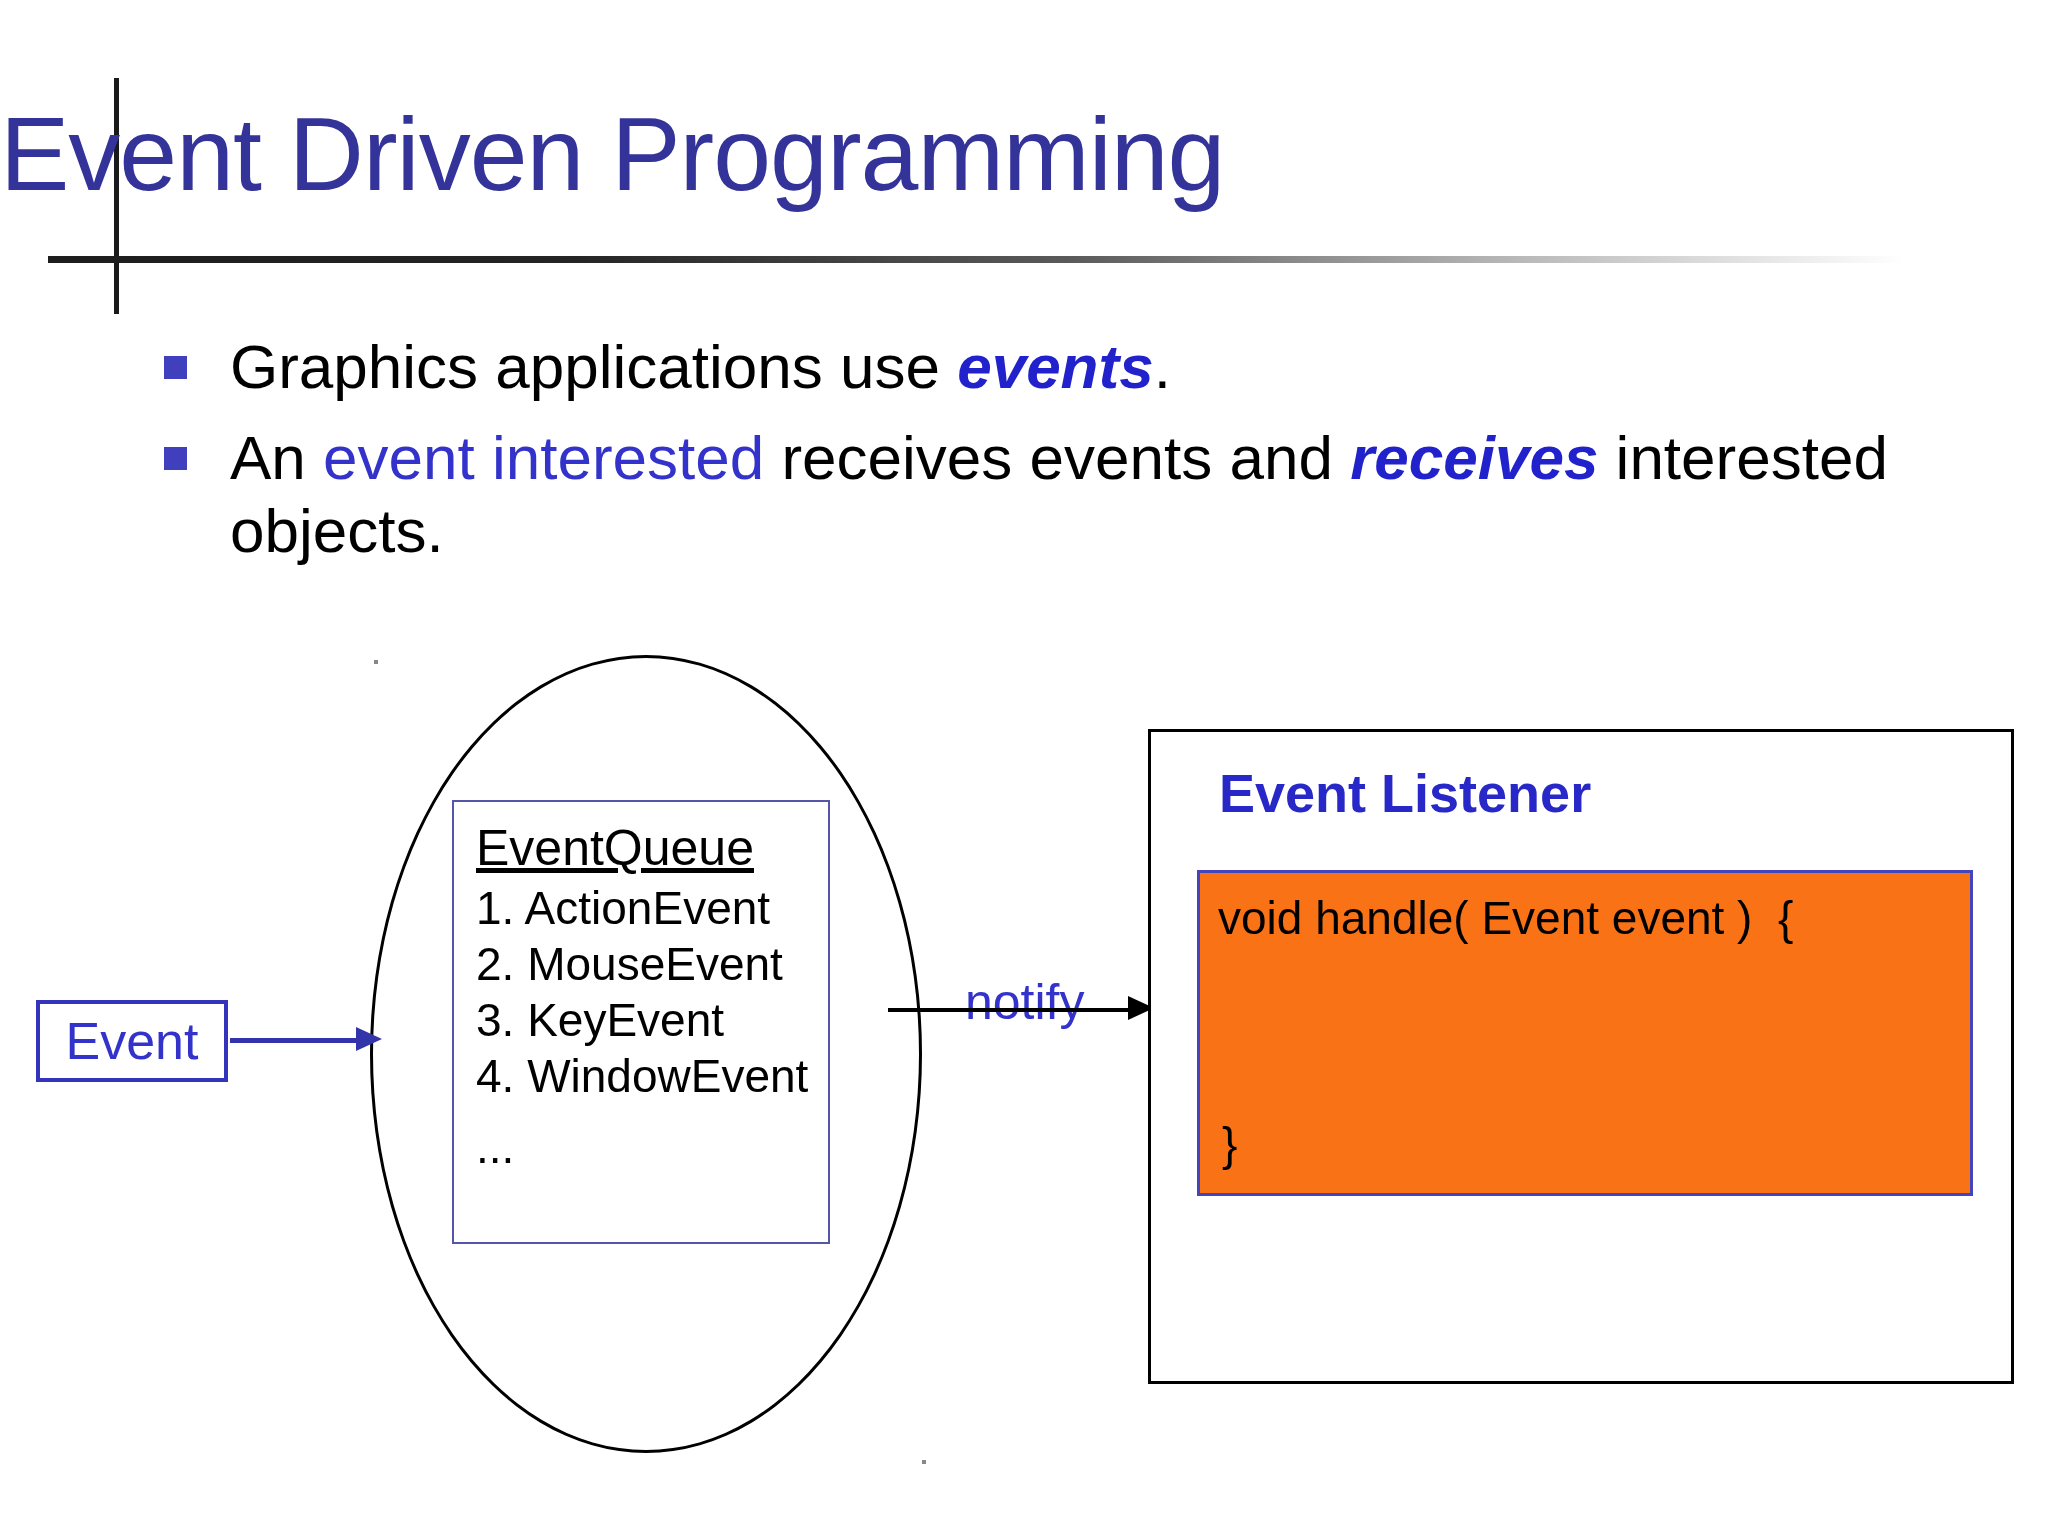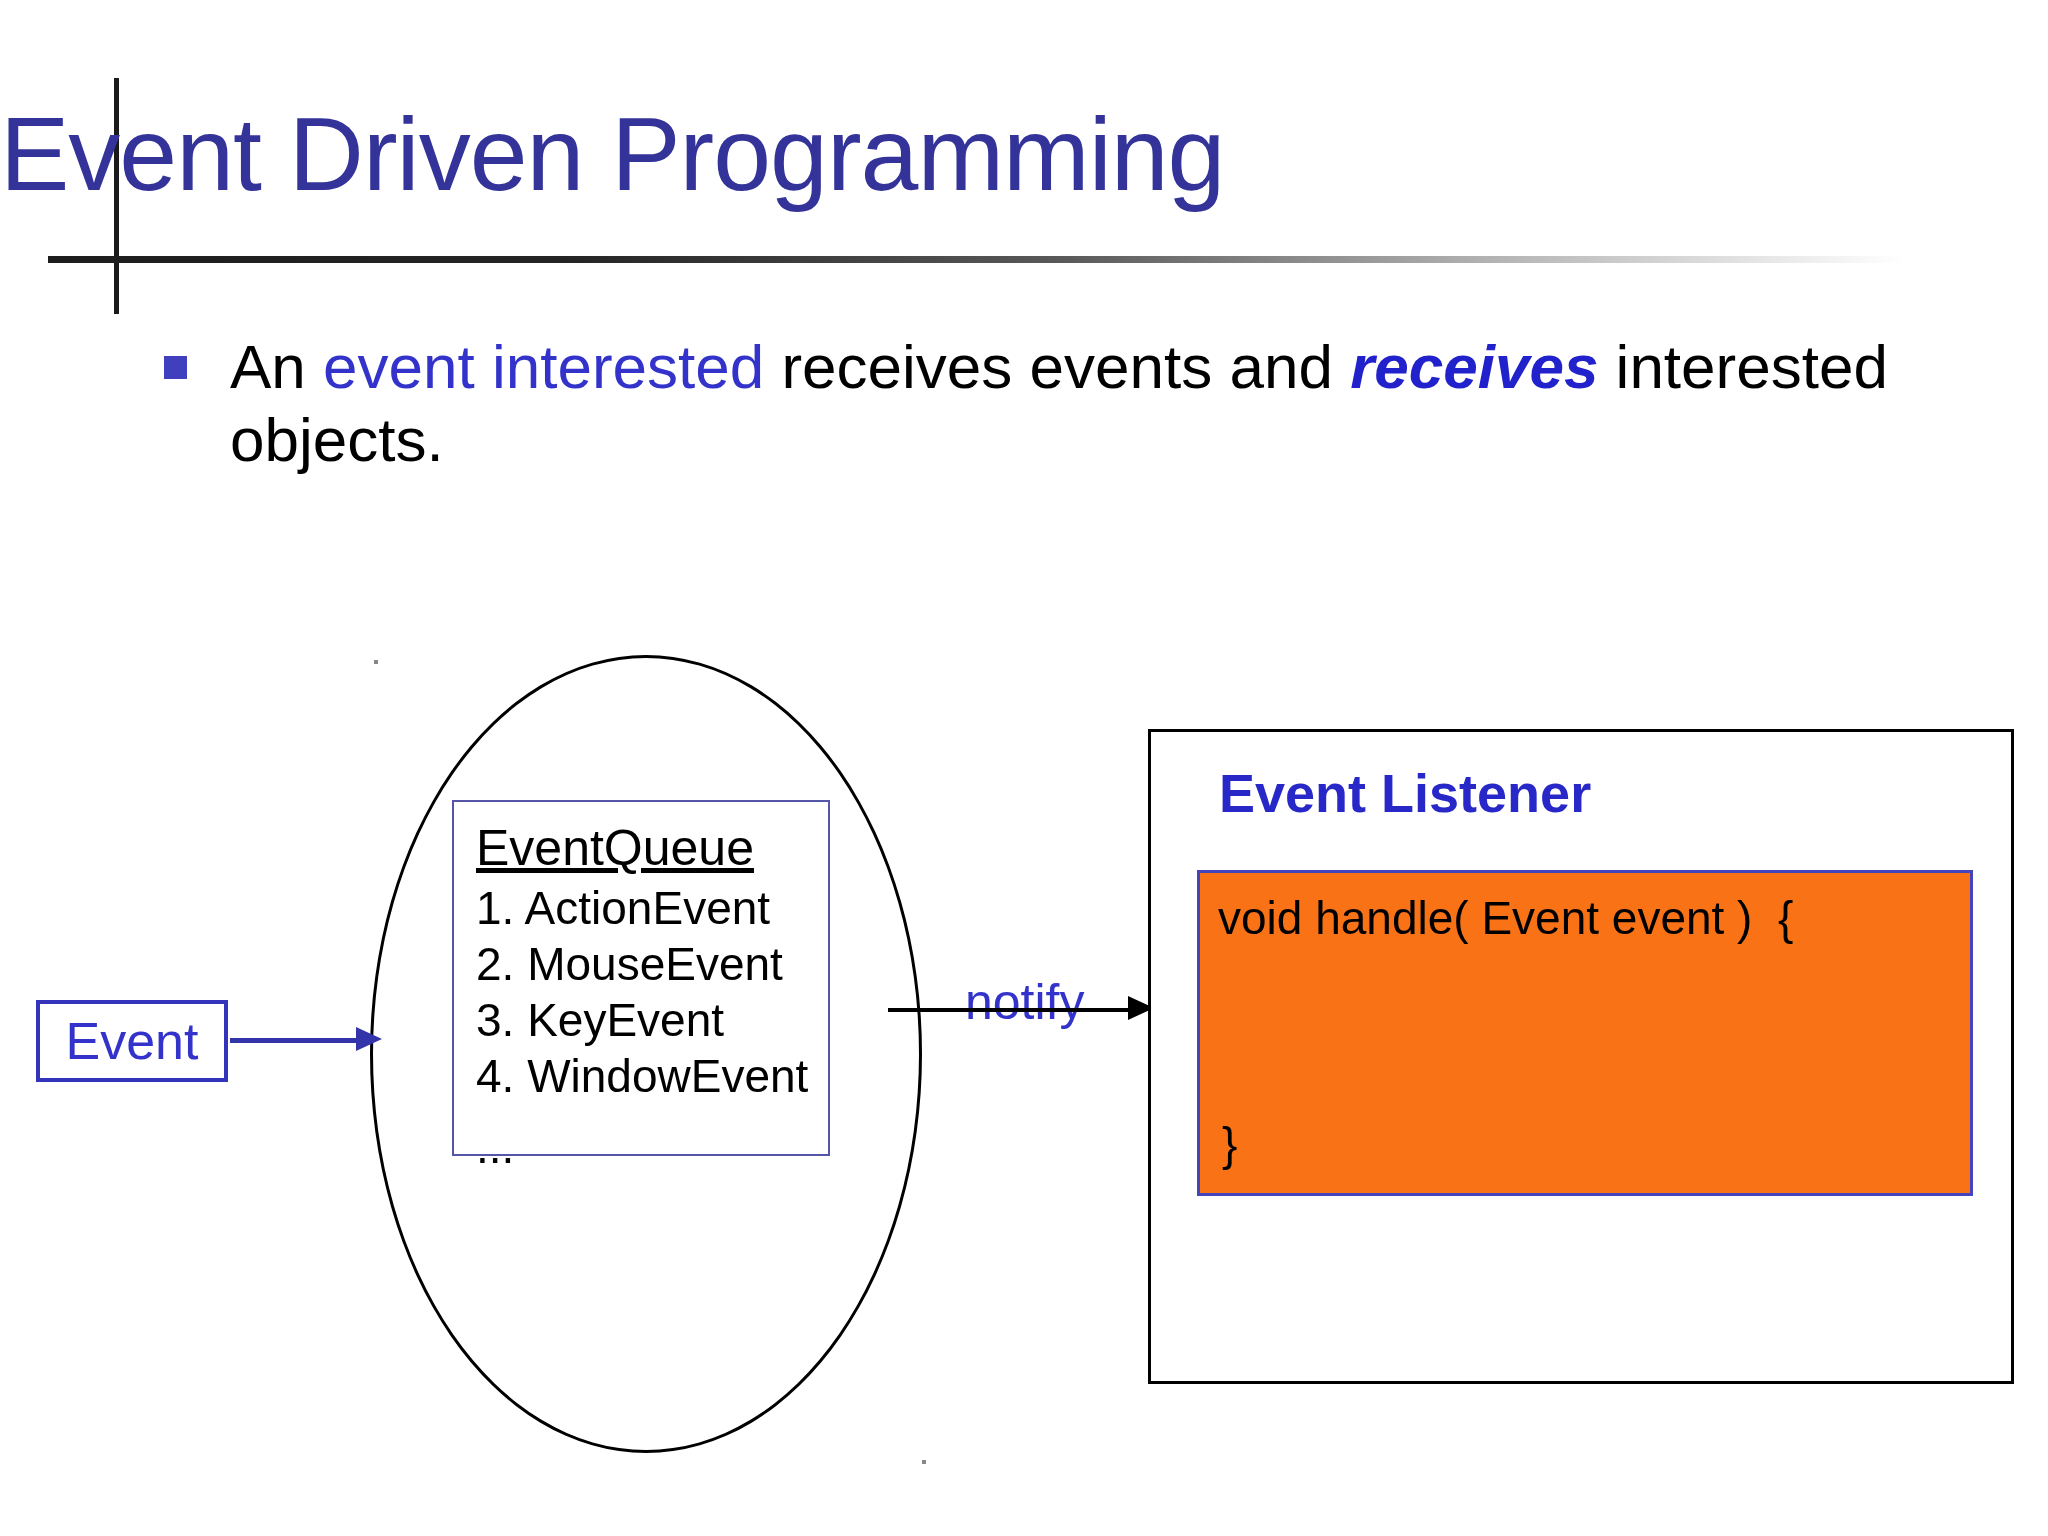--- a/index.html
+++ b/index.html
@@ -137,21 +137,21 @@
     border-top: 12px solid transparent;
     border-bottom: 12px solid transparent;
     border-left: 26px solid #3333aa;
   }
 
   .queue-box {
     position: absolute;
     left: 452px;
     top: 800px;
     width: 378px;
-    height: 356px;
+    height: 444px;
     border: 2px solid #5555aa;
     box-sizing: border-box;
     background: #ffffff;
     padding: 18px 0 12px 22px;
   }
   .queue-title {
     font-size: 50px;
     color: #000000;
     text-decoration: underline;
     line-height: 1.12;
@@ -258,20 +258,24 @@
 
 <div id="slide">
 
   <div class="vrule"></div>
   <div class="hrule"></div>
 
   <div class="slide-title">Event Driven Programming</div>
 
   <div class="bullets">
 
+    <div class="bullet-row">
+      <span class="bullet-marker"></span>
+      <span>Graphics applications use </span><span class="em-blue-bi">events</span><span>.</span>
+    </div>
 
     <div class="bullet-row">
       <span class="bullet-marker"></span>
       <span>An </span><span class="em-blue">event interested</span><span> receives events and </span><span class="em-blue-bi">receives</span><span> interested objects.</span>
     </div>
 
   </div>
 
   <div class="diagram">
 

